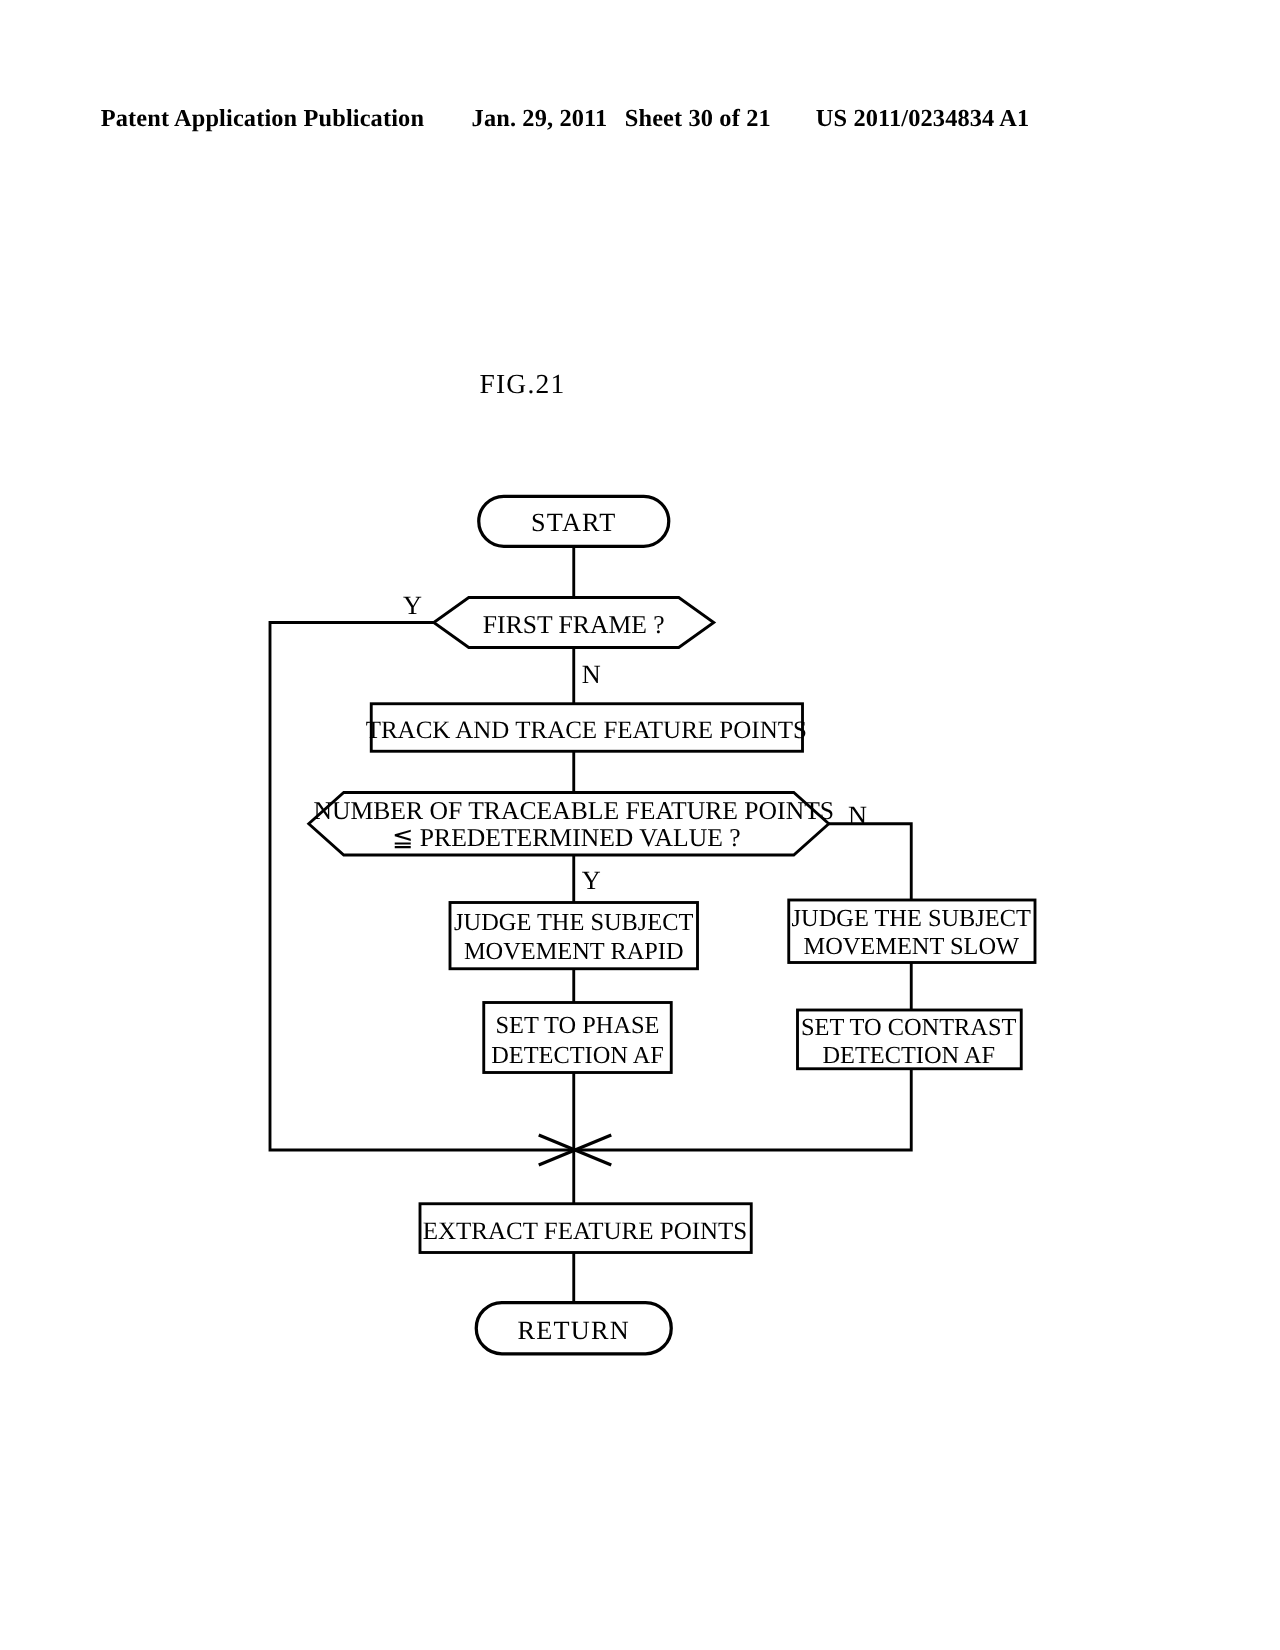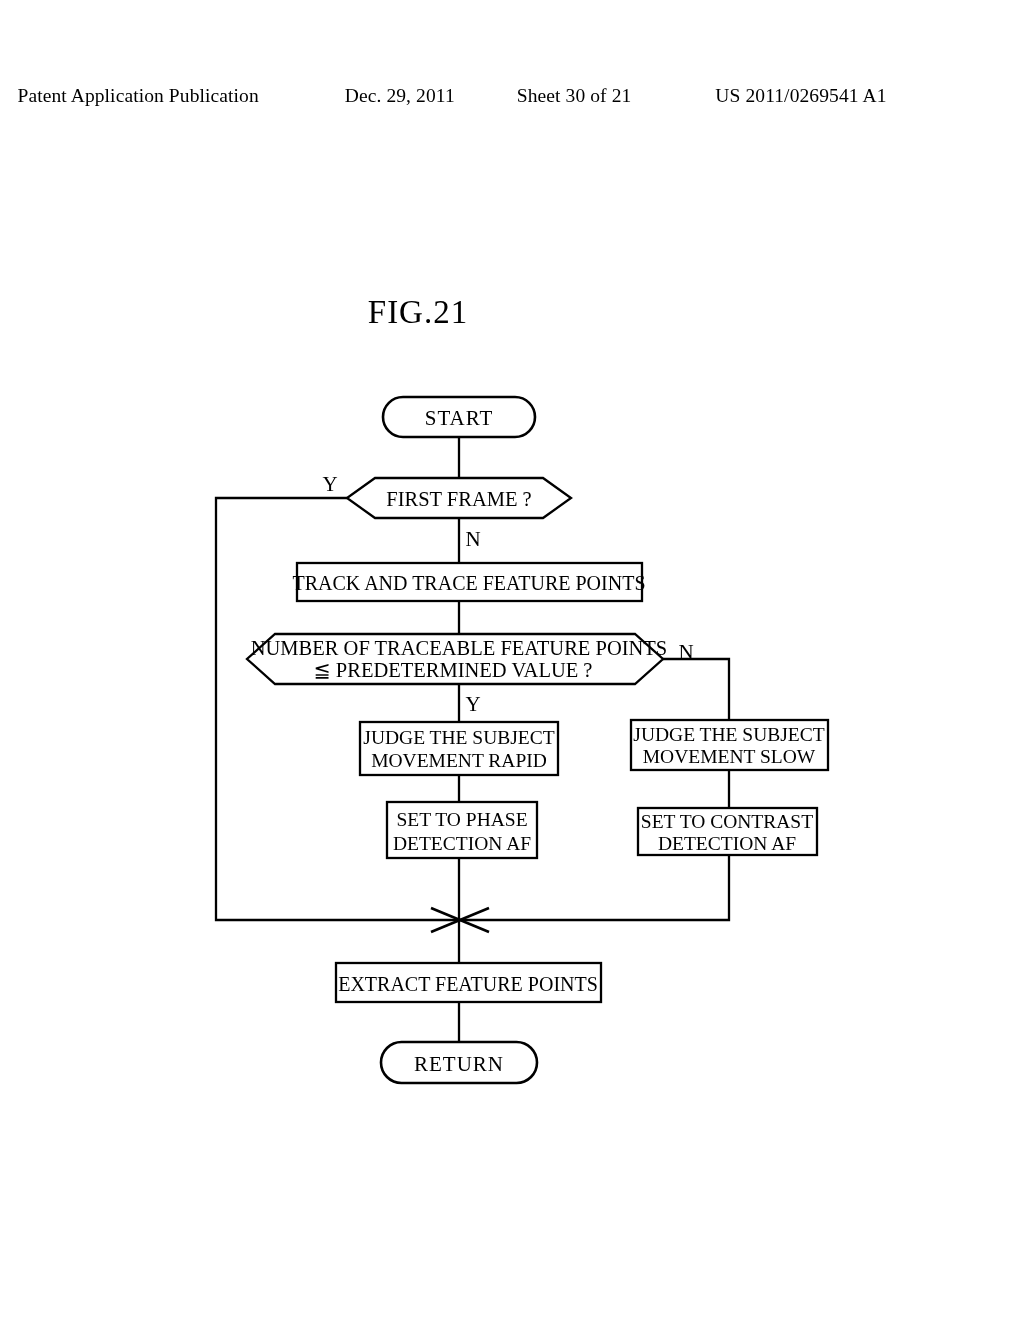--- a/index.html
+++ b/index.html
@@ -27,40 +27,39 @@
   #pub-header {
     position: absolute;
     left: 0;
     top: 85px;
     width: 904px;
     height: 34px;
     display: flex;
     align-items: baseline;
     justify-content: center;
     font-family: "Liberation Serif", serif;
-    font-weight: normal;
+    font-weight: bold;
     font-size: 19.5px;
     letter-spacing: 0.1px;
     white-space: nowrap;
-    gap: 24px;
   }
   #pub-header .seg { display: inline-block; }
   .gap-a { display: inline-block; width: 38px; }
   .gap-b { display: inline-block; width: 14px; }
   .gap-c { display: inline-block; width: 36px; }
 
   
   #fig-title {
     position: absolute;
     left: 0;
     top: 294px;
     width: 880px;
     text-align: center;
     font-family: "Liberation Serif", serif;
-    font-size: 33px;
+    font-size: 22px;
     letter-spacing: 1px;
   }
   
   #fig-title .inner {
     display: inline-block;
     transform: translateX(-22px);
   }
 
   
   #flow {
@@ -101,25 +100,25 @@
   }
 </style>
 </head>
 <body>
 
 <div id="page">
 
   <div id="pub-header">
     <span class="seg">Patent Application Publication</span>
     <span class="gap-a"></span>
-    <span class="seg">Dec. 29, 2011</span>
+    <span class="seg">Jan. 29, 2011</span>
     <span class="gap-b"></span>
     <span class="seg">Sheet 30 of 21</span>
     <span class="gap-c"></span>
-    <span class="seg">US 2011/0269541 A1</span>
+    <span class="seg">US 2011/0234834 A1</span>
   </div>
 
   <div id="fig-title">
     <span class="inner">FIG.21</span>
   </div>
 
   <svg id="flow" viewBox="0 0 1024 1320">
 
     <line class="conn" x1="459" y1="437" x2="459" y2="478"></line>
 

